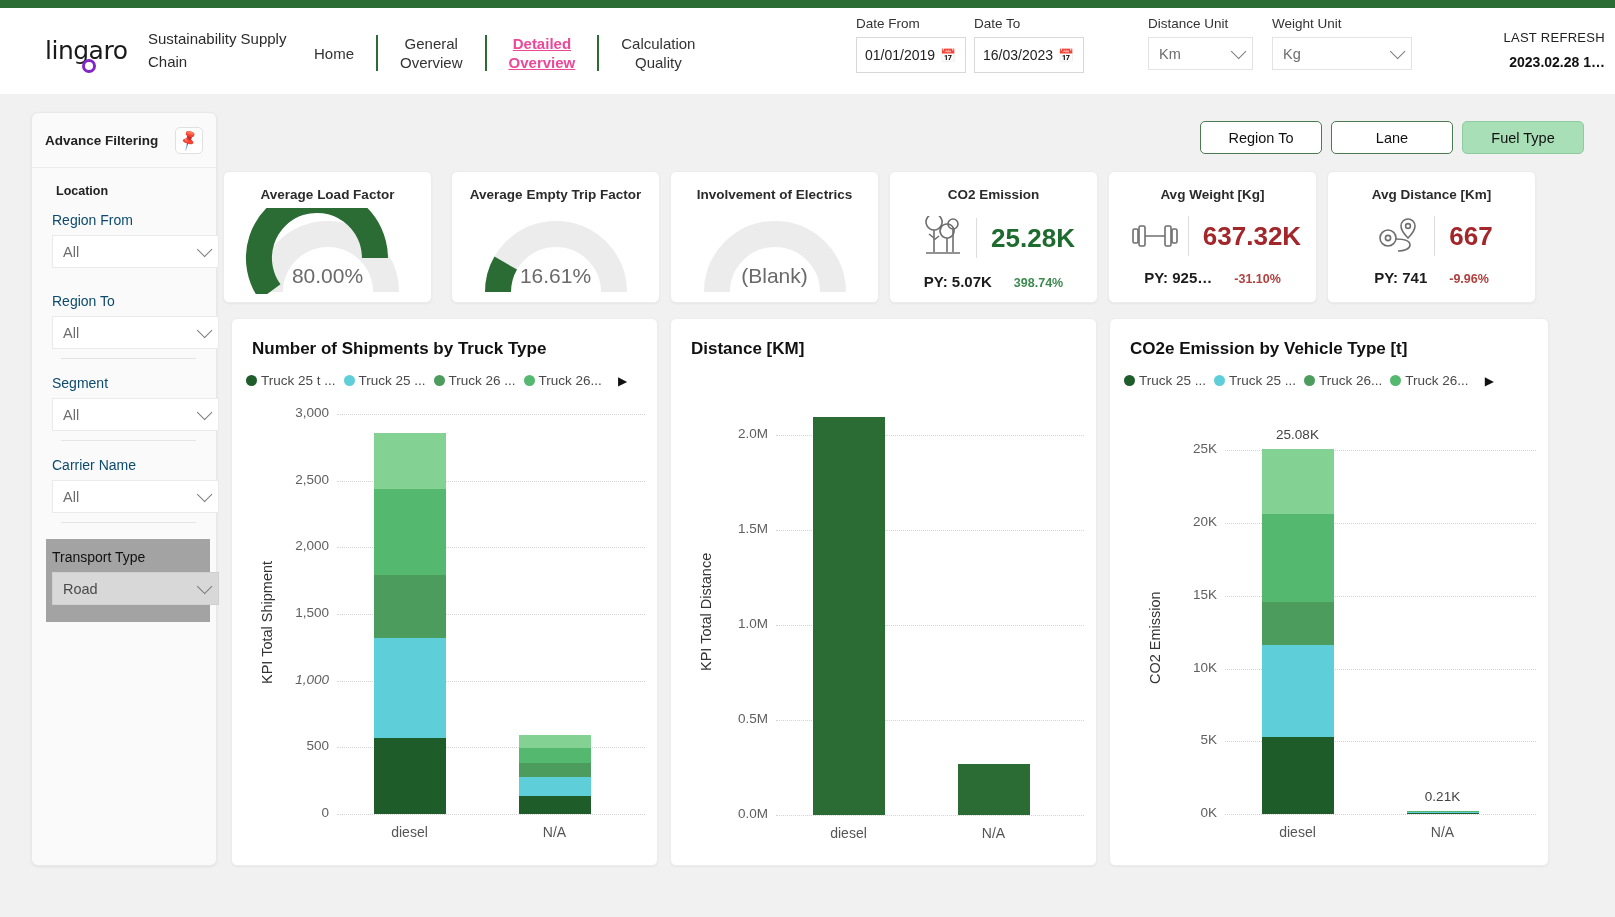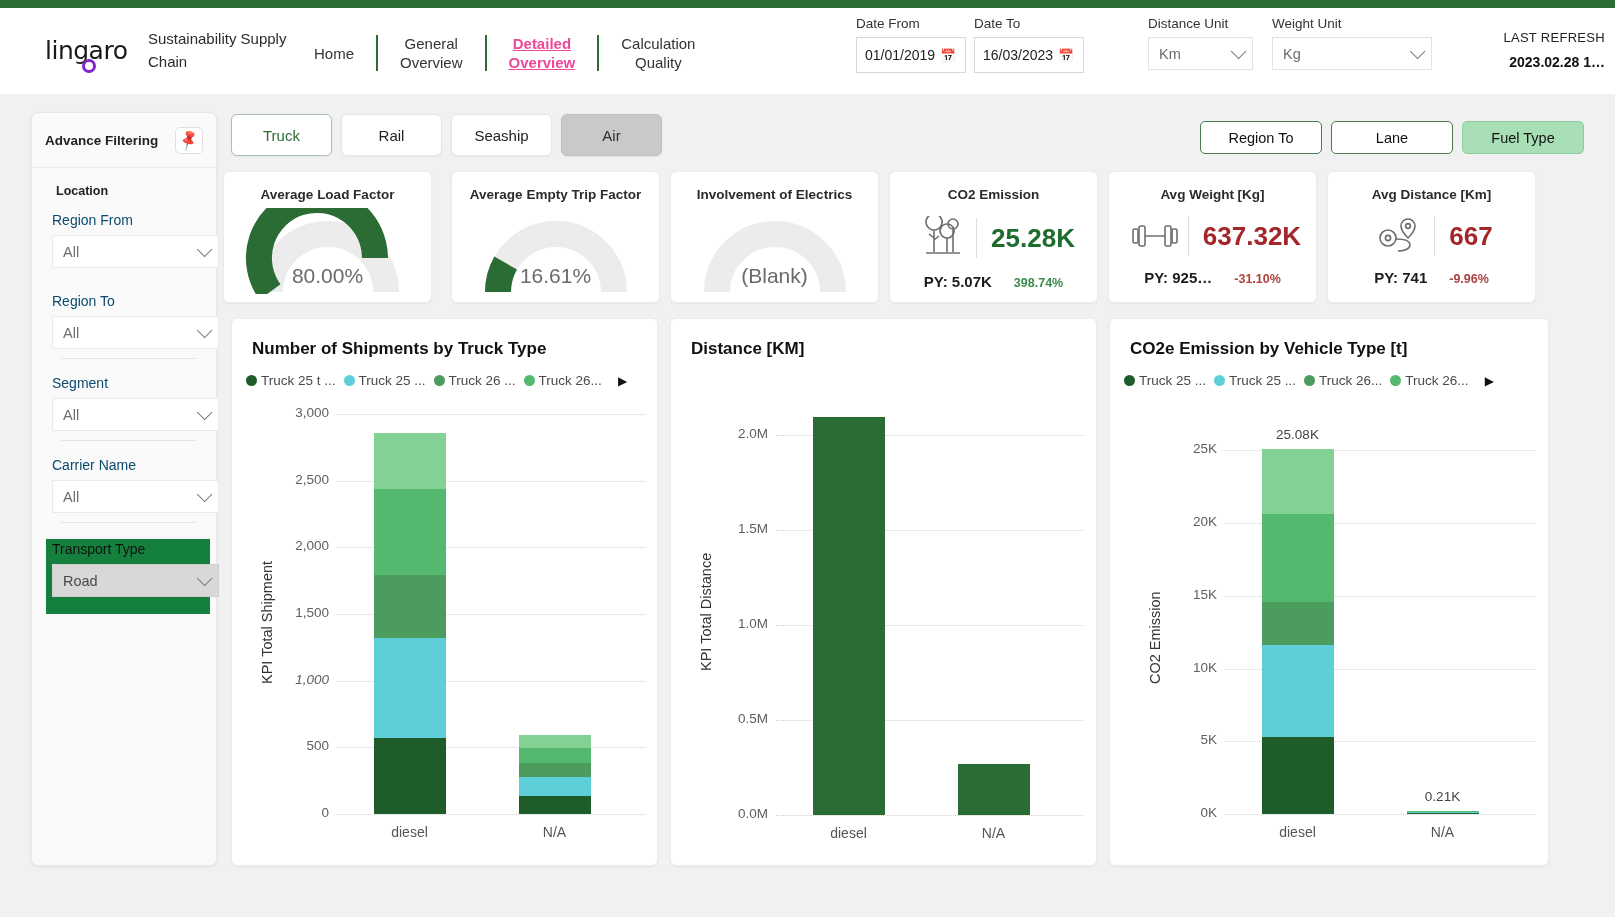--- a/index.html
+++ b/index.html
@@ -78,21 +78,21 @@
   .pin-ico { font-size:15px; color:#b03a2e; transform:rotate(-30deg); }
   .sb-body { padding:10px 12px 0 12px;margin-left:8px; }
   .sb-section { font-size:12.5px; font-weight:bold; color:#222; margin:6px 0 14px 4px; }
   .sb-field-label { font-size:14px; color:#0c4a6e; margin-bottom:7px; }
   .sb-select {
     width:167px; height:33px; background:#fff; border:1px solid #eaeaea;
     display:flex; align-items:center; justify-content:space-between;
     padding:0 10px; font-size:14.5px; color:#6d6d6d; margin-bottom:9px;
   }
   .sb-rule { width:135px; height:1px; background:#e4e4e4; margin:0 auto 16px auto; }
-  .sb-block.highlight { background:#15803d; padding:2px 6px 8px 6px; margin:0 -6px; }
+  .sb-block.highlight { background:#a3a3a3; padding:10px 6px 8px 6px; margin:0 -6px; }
   .sb-block.highlight .sb-field-label { color:#111; }
   .sb-block.highlight .sb-select { background:#d8d8d8; border-color:#cfcfcf; color:#4a4a4a; }
 
   
   .tabrow { position:absolute; left:231px; top:106px; display:flex; gap:9px; }
   .tab {
     width:101px; height:42px; border-radius:6px; background:#fff; border:1px solid #e6e6e6;
     display:flex; align-items:center; justify-content:center; font-size:15px; color:#222;
     box-shadow:0 1px 2px rgba(0,0,0,.05);
   }
@@ -196,21 +196,21 @@
 
     <div class="unitgroup" style="left:1148px;">
       <div class="unit-label">Distance Unit</div>
       <div class="unit-box">
         <span>Km</span>
         <span class="chev"></span>
       </div>
     </div>
     <div class="unitgroup" style="left:1272px;">
       <div class="unit-label">Weight Unit</div>
-      <div class="unit-box" style="width:160px;">
+      <div class="unit-box" style="width:140px;">
         <span>Kg</span>
         <span class="chev"></span>
       </div>
     </div>
 
     <div class="refresh">
       <div class="refresh-label">LAST REFRESH</div>
       <div class="refresh-val">2023.02.28 1…</div>
     </div>
   </div>
@@ -261,26 +261,20 @@
             <div class="sb-field-label">Transport Type</div>
             <div class="sb-select">
               <span>Road</span>
               <span class="chev"></span>
             </div>
           </div>
         </div>
     </div>
   </div>
 
-  <div class="tabrow" id="tabs-host">
-      <div class="tab sel">Truck</div>
-      <div class="tab">Rail</div>
-      <div class="tab">Seaship</div>
-      <div class="tab dim">Air</div>
-    </div>
   <div class="rbtnrow" id="rbtns-host">
       <div class="rbtn">Region To</div>
       <div class="rbtn">Lane</div>
       <div class="rbtn on">Fuel Type</div>
     </div>
 
   <div id="kpi-host">
       <div class="kpi" style="left: 223px; width: 209px;">
         <div class="kpi-title">Average Load Factor</div>
         <div class="gauge-wrap">

